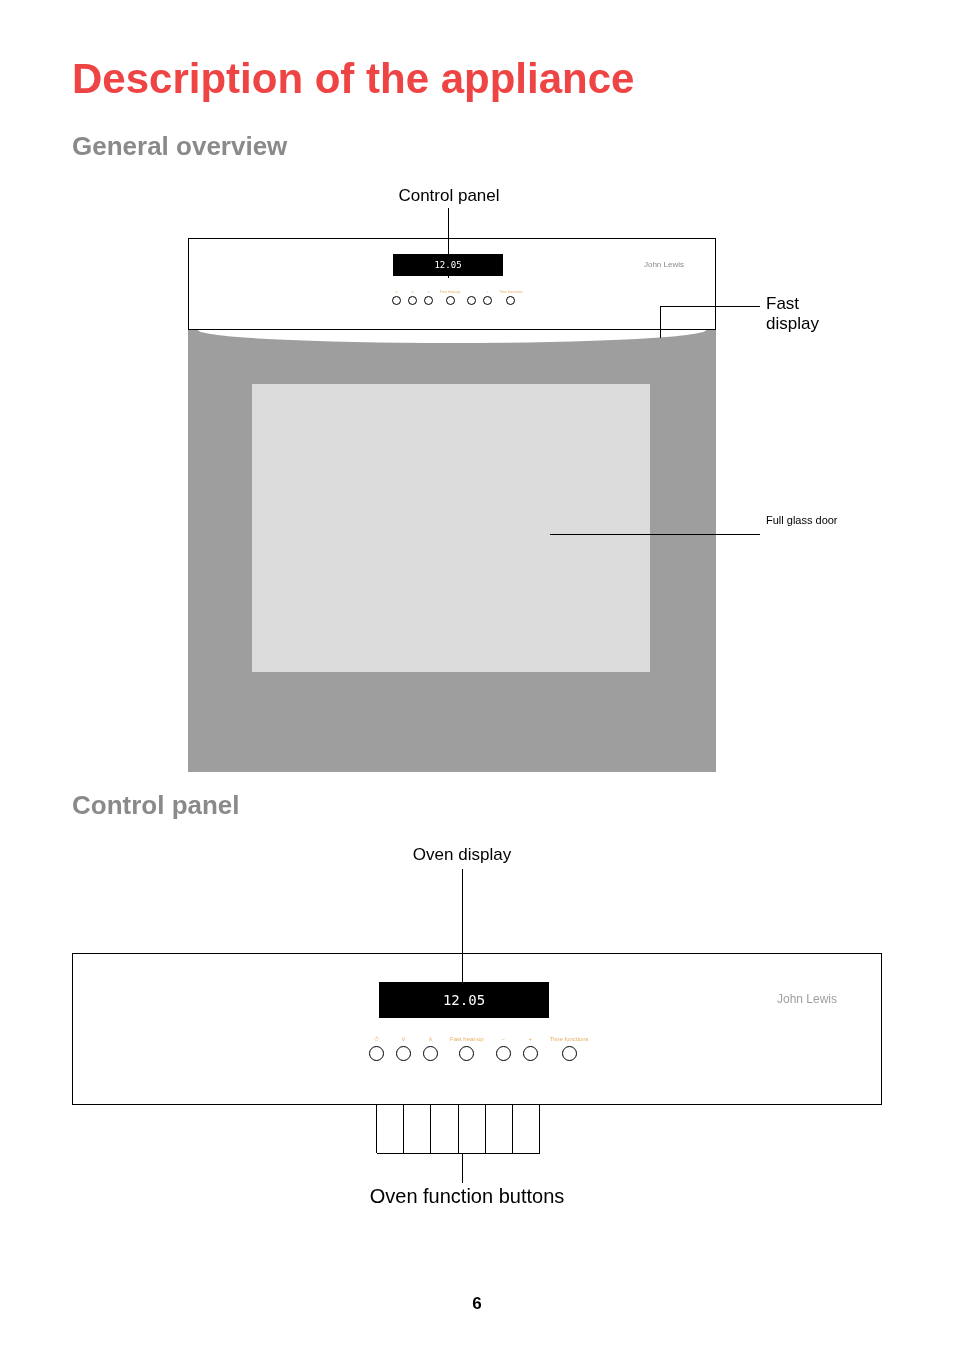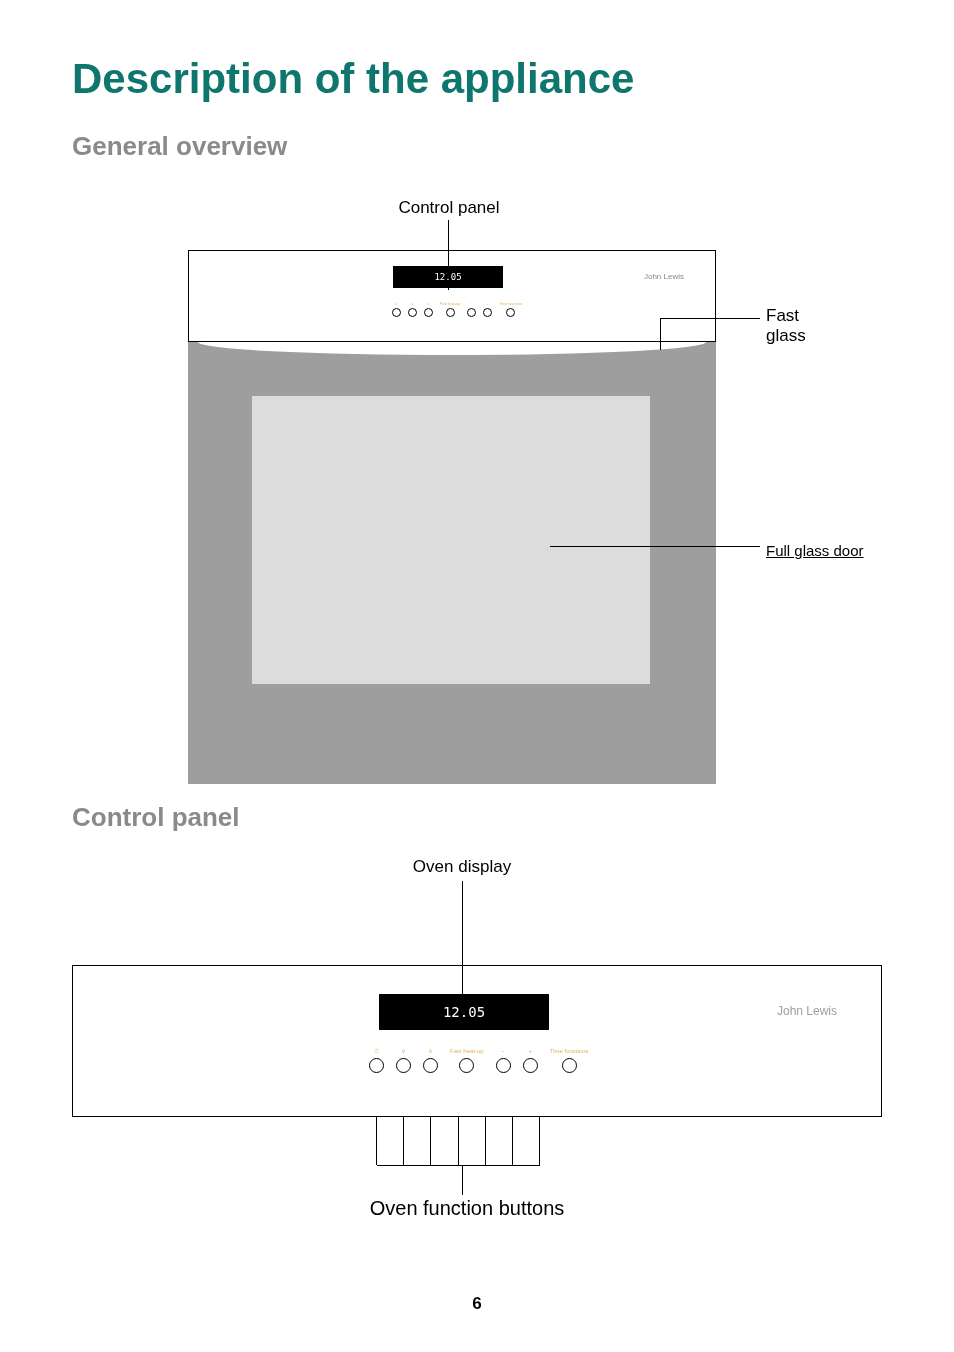--- a/index.html
+++ b/index.html
@@ -11,28 +11,28 @@
       font-family: Arial, Helvetica, sans-serif;
       background: #fff;
       width: 954px;
       height: 1352px;
       position: relative;
       padding: 55px 72px 40px 72px;
     }
     .page-title {
       font-size: 42px;
       font-weight: bold;
-      color: #0f766e;
+      color: #ef4444;
       margin-bottom: 28px;
     }
     .section-title {
       font-size: 26px;
       font-weight: bold;
       color: #8a8a8a;
-      margin-bottom: 36px;
+      margin-bottom: 24px;
     }
     .section-title-2 {
       font-size: 26px;
       font-weight: bold;
       color: #8a8a8a;
       margin-top: 14px;
       margin-bottom: 24px;
     }
 
     
@@ -167,25 +167,24 @@
       position: absolute;
       top: 120px;
       left: 588px;
       width: 1px;
       height: 32px;
       background: #000;
     }
 
     .label-full-glass {
       position: absolute;
-      top: 344px;
+      top: 328px;
       left: 694px;
-      font-size: 15px;
+      font-size: 11px;
       color: #000;
-      text-decoration: underline;
     }
     .line-full-glass {
       position: absolute;
       top: 348px;
       left: 478px;
       width: 210px;
       height: 1px;
       background: #000;
     }
 
@@ -367,21 +366,21 @@
   </div>
 
   <div class="oven-door-area"></div>
   <div class="oven-handle-gap"></div>
   <div class="oven-glass"></div>
 
   <div class="line-door-handle"></div>
   <div class="line-door-handle-v"></div>
   <div class="label-door-handle">
     <span>Fast</span><br>
-    <span>glass</span>
+    <span>display</span>
   </div>
 
   <div class="line-full-glass"></div>
   <div class="label-full-glass">Full glass door</div>
 </div>
 
 <h2 class="section-title-2">Control panel</h2>
 
 <div class="cp-wrap">
   <div class="label-oven-display">Oven display</div>

